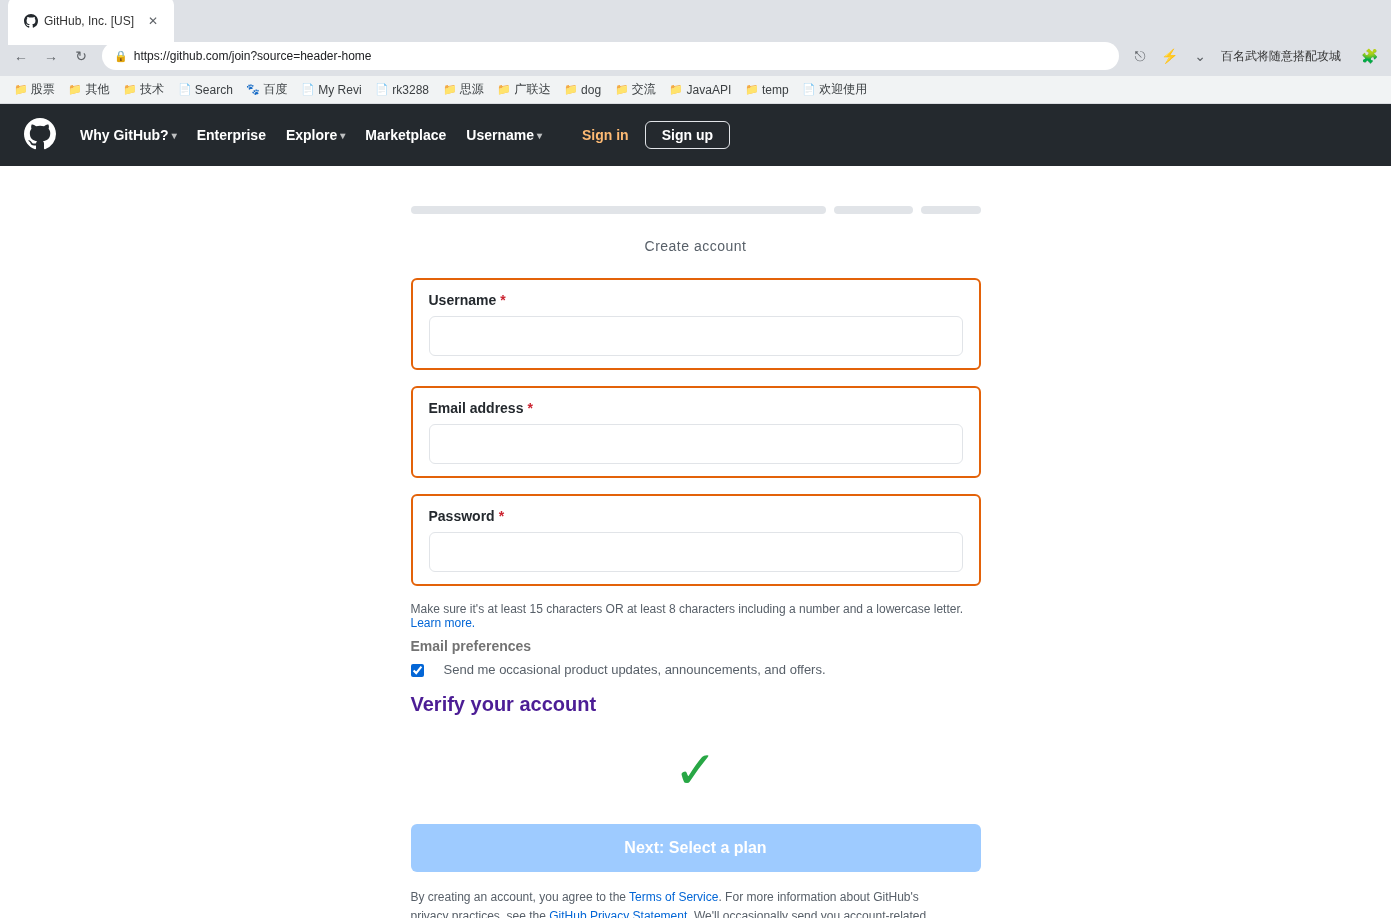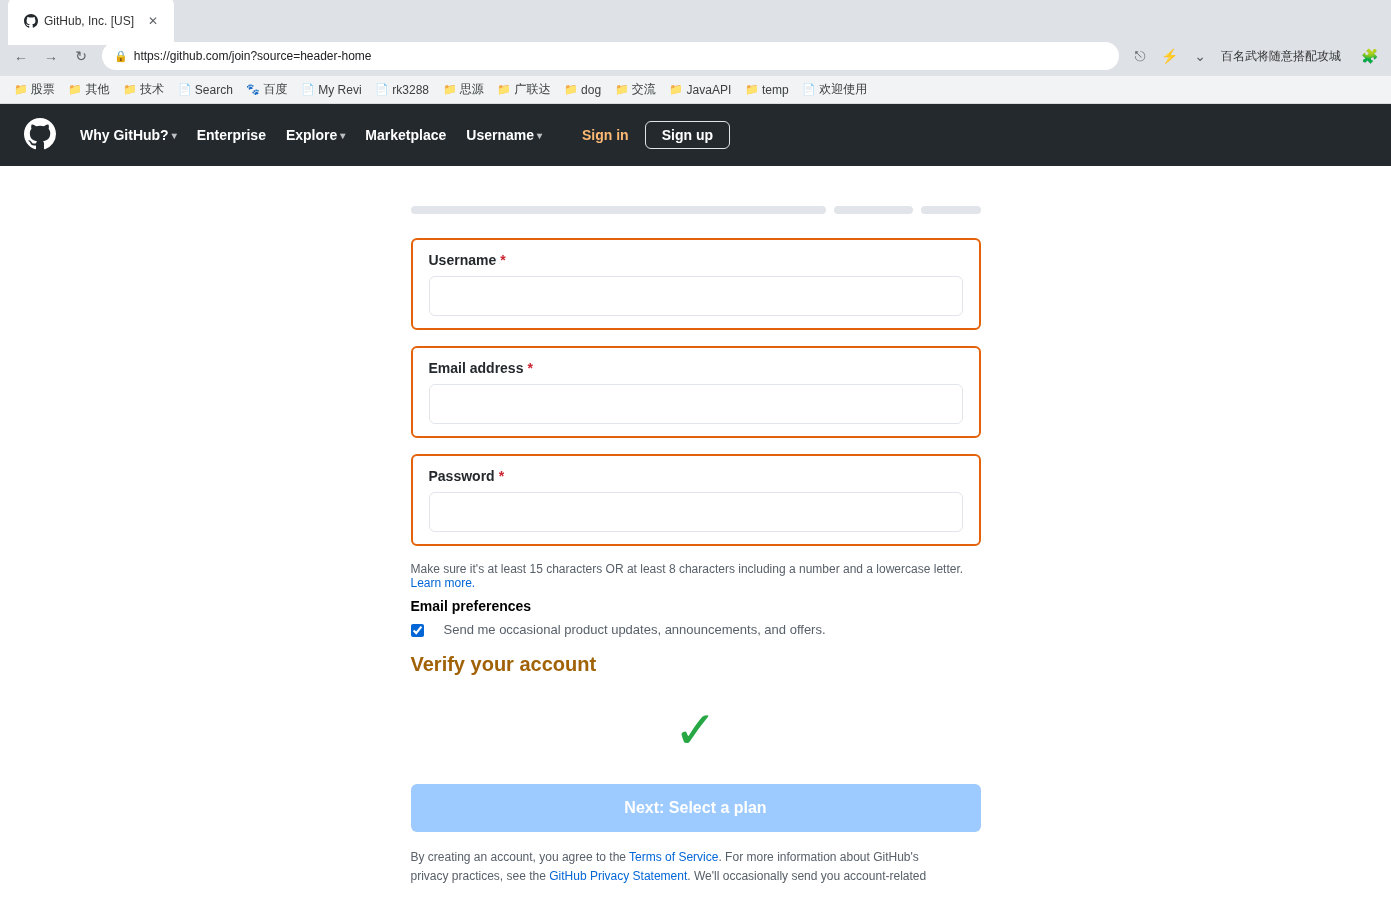--- a/index.html
+++ b/index.html
@@ -54,26 +54,26 @@
 
     
     .field-group { border: 2px solid #e36209; border-radius: 6px; padding: 12px 16px; margin-bottom: 16px; }
     .field-label { font-size: 14px; font-weight: 600; color: #24292e; margin-bottom: 8px; display: flex; align-items: flex-end; gap: 4px; }
     .required-star { color: #cb2431; }
     .field-input { width: 100%; border: 1px solid #e1e4e8; border-radius: 6px; padding: 8px 12px; font-size: 16px; color: #24292e; outline: none; background: #fff; height: 40px; }
 
     .password-hint { font-size: 12px; color: #586069; margin-top: 8px; }
     .learn-more { color: #0366d6; text-decoration: none; cursor: pointer; }
 
-    .email-prefs-title { font-size: 14px; font-weight: 600; color: #000000; margin-bottom: 8px; margin-top: 8px; }
+    .email-prefs-title { font-size: 14px; font-weight: 600; color: #737373; margin-bottom: 8px; margin-top: 8px; }
     .email-prefs-check { display: flex; align-items: flex-start; gap: 20px; margin-bottom: 16px; }
     .email-prefs-check input[type="checkbox"] { margin-top: 2px; width: 13px; height: 13px; accent-color: #0366d6; }
     .email-prefs-text { font-size: 13px; color: #586069; }
 
-    .verify-title { font-size: 20px; font-weight: 600; color: #a16207; margin-bottom: 24px; }
+    .verify-title { font-size: 20px; font-weight: 600; color: #4c1d95; margin-bottom: 24px; }
     .verify-check-area { display: flex; justify-content: center; margin-bottom: 24px; height: 60px; align-items: center; }
     .green-check { color: #28a745; font-size: 52px; line-height: 1; }
 
     .next-button { width: 100%; background: #9ecbff; color: #fff; border: none; border-radius: 6px; padding: 12px; font-size: 16px; font-weight: 600; cursor: not-allowed; margin-bottom: 16px; height: 48px; }
 
     .terms-text { font-size: 12px; color: #586069; line-height: 1.6; }
     .terms-link { color: #0366d6; text-decoration: none; cursor: pointer; }
   </style>
 </head>
 <body>
@@ -206,20 +206,21 @@
 <div class="main-content">
   <div class="form-container">
     
     <div class="progress-area">
       <div class="progress-bar-filled"></div>
       <div class="progress-bar-empty"></div>
       <div class="progress-bar-empty2"></div>
     </div>
 
     
+    <p class="form-title">Create account</p>
 
     
     <div class="field-group">
       <div class="field-label">
         <span>Username</span>
         <span class="required-star">*</span>
       </div>
       <input class="field-input" type="text" style="">
     </div>
 

